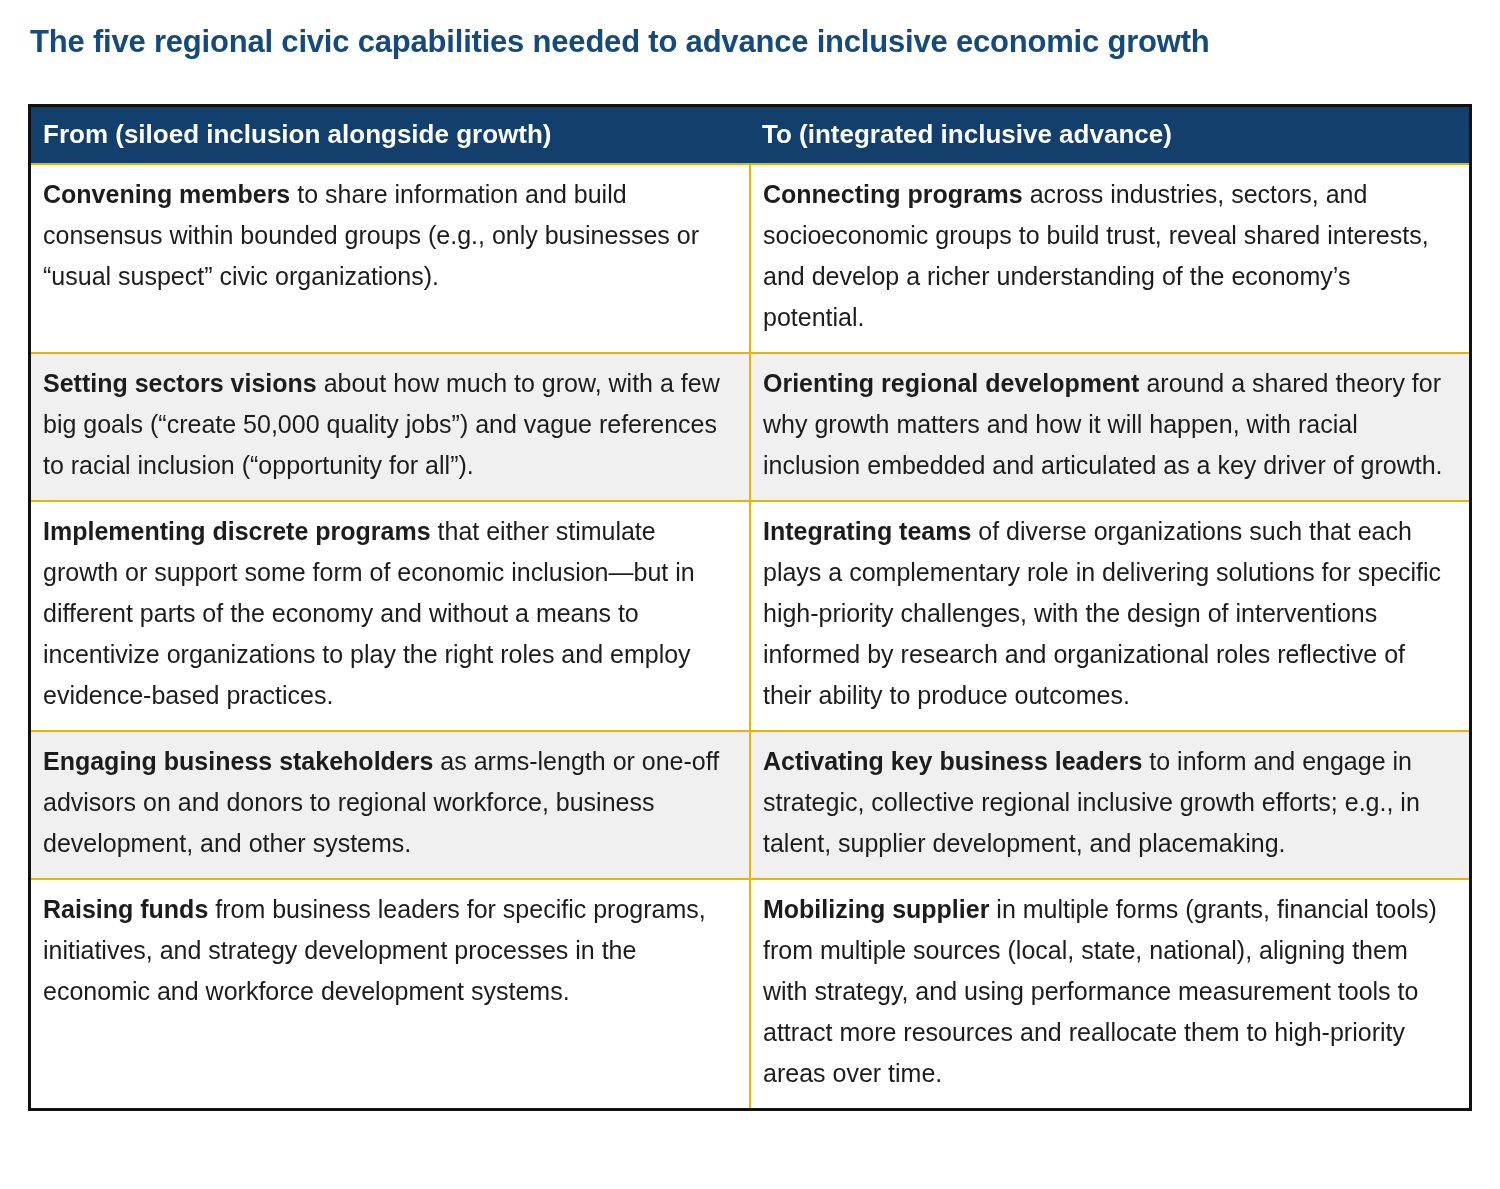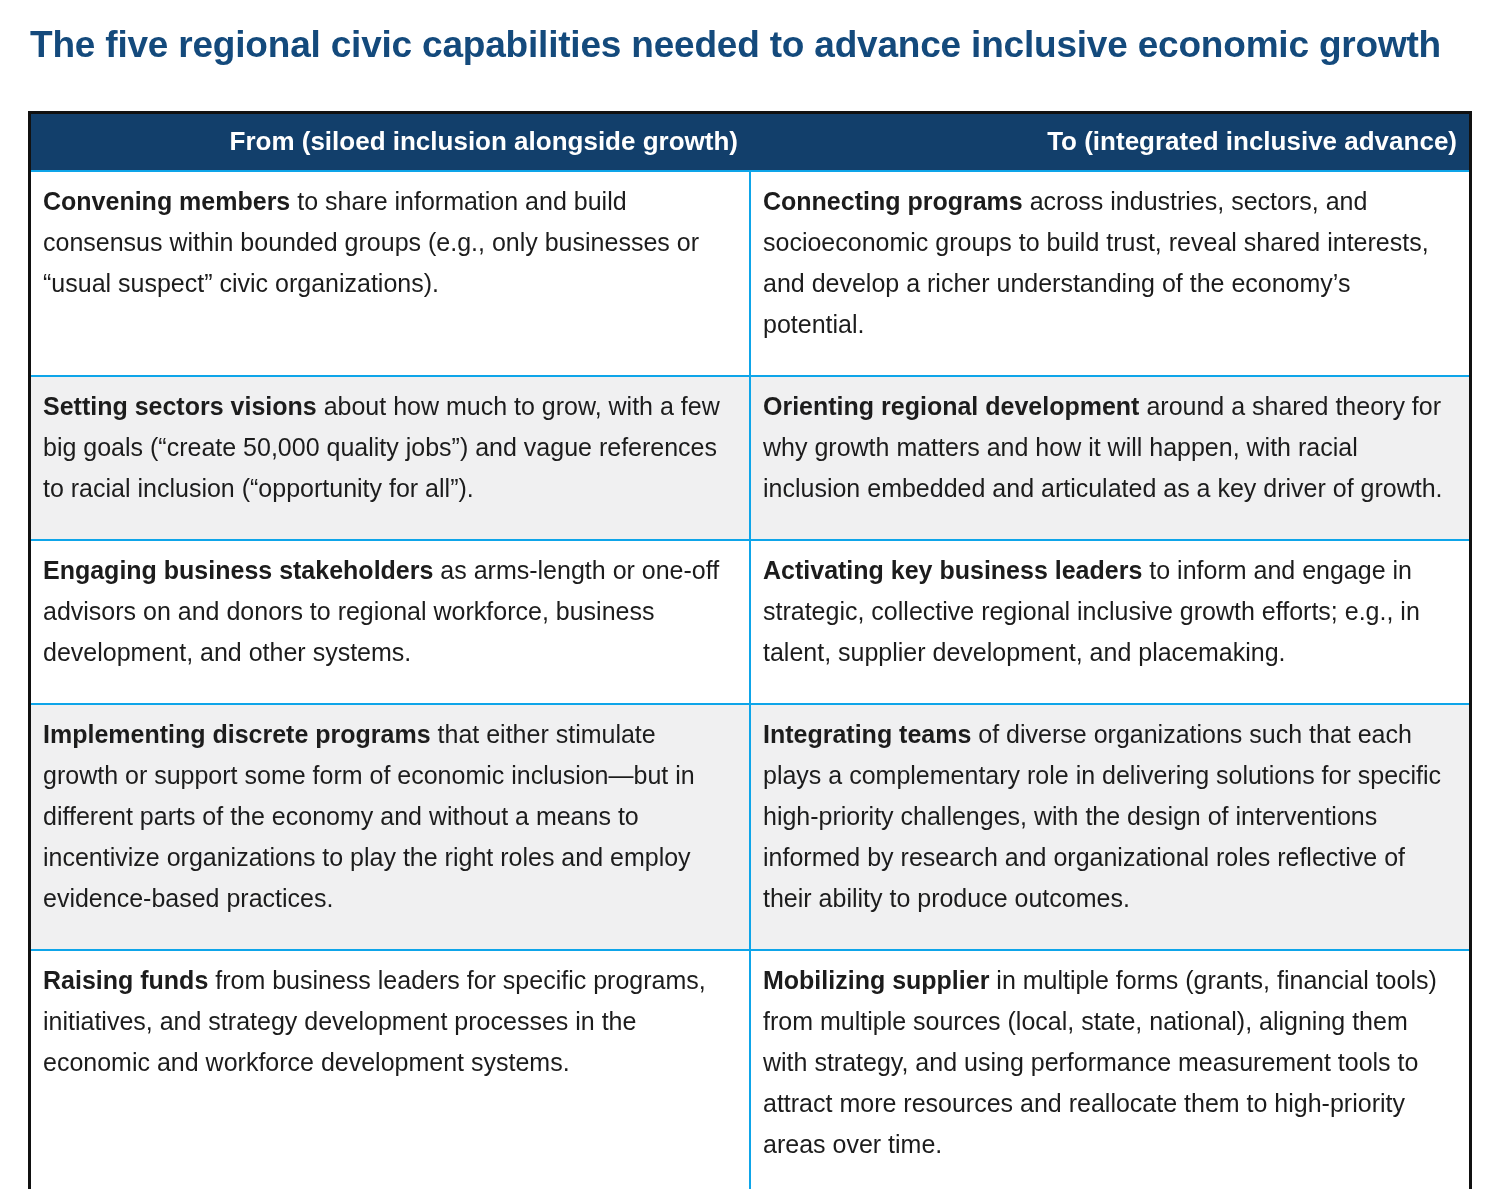--- a/index.html
+++ b/index.html
@@ -11,50 +11,50 @@
     width: 1500px;
     min-height: 1189px;
     font-family: "Liberation Sans", sans-serif;
     color: #1c1c1c;
     box-sizing: border-box;
   }
   .page {
     padding: 24px 28px 20px 28px;
   }
   .page-title {
-    font-size: 37px;
+    font-size: 31px;
     font-weight: bold;
     color: #144a7c;
     letter-spacing: -0.2px;
     margin: 0 0 44px 2px;
     line-height: 1.15;
   }
   table.fromto-table {
     width: 100%;
     border-collapse: collapse;
     border: 3px solid #111111;
     table-layout: fixed;
   }
   table.fromto-table th {
     width: 50%;
     background: #123f6b;
     color: #ffffff;
     font-size: 26px;
     font-weight: bold;
-    text-align: right;
+    text-align: left;
     padding: 12px 12px 13px 12px;
     border: none;
   }
   table.fromto-table td {
     width: 50%;
     vertical-align: top;
     font-size: 25px;
     line-height: 41px;
-    padding: 9px 18px 30px 12px;
-    border: 2px solid #0ea5e9;
+    padding: 9px 18px 14px 12px;
+    border: 2px solid #eab308;
     background: #ffffff;
   }
   table.fromto-table tbody tr:nth-child(even) td {
     background: #f0f0f1;
   }
   table.fromto-table td strong {
     font-weight: bold;
   }
 </style>
 </head>
@@ -77,27 +77,27 @@
         <td><strong>Convening members</strong><span> to share information and build consensus within bounded groups (e.g., only businesses or “usual suspect” civic organizations).</span></td>
         <td><strong>Connecting programs</strong><span> across industries, sectors, and socioeconomic groups to build trust, reveal shared interests, and develop a richer understanding of the economy’s potential.</span></td>
       </tr>
 
       <tr>
         <td><strong>Setting sectors visions</strong><span> about how much to grow, with a few big goals (“create 50,000 quality jobs”) and vague references to racial inclusion (“opportunity for all”).</span></td>
         <td><strong>Orienting regional development</strong><span> around a shared theory for why growth matters and how it will happen, with racial inclusion embedded and articulated as a key driver of growth.</span></td>
       </tr>
 
       <tr>
-        <td><strong>Engaging business stakeholders</strong><span> as arms-length or one-off advisors on and donors to regional workforce, business development, and other systems.</span></td>
-        <td><strong>Activating key business leaders</strong><span> to inform and engage in strategic, collective regional inclusive growth efforts; e.g., in talent, supplier development, and placemaking.</span></td>
+        <td><strong>Implementing discrete programs</strong><span> that either stimulate growth or support some form of economic inclusion—but in different parts of the economy and without a means to incentivize organizations to play the right roles and employ evidence-based practices.</span></td>
+        <td><strong>Integrating teams</strong><span> of diverse organizations such that each plays a complementary role in delivering solutions for specific high-priority challenges, with the design of interventions informed by research and organizational roles reflective of their ability to produce outcomes.</span></td>
       </tr>
 
       <tr>
-        <td><strong>Implementing discrete programs</strong><span> that either stimulate growth or support some form of economic inclusion—but in different parts of the economy and without a means to incentivize organizations to play the right roles and employ evidence-based practices.</span></td>
-        <td><strong>Integrating teams</strong><span> of diverse organizations such that each plays a complementary role in delivering solutions for specific high-priority challenges, with the design of interventions informed by research and organizational roles reflective of their ability to produce outcomes.</span></td>
+        <td><strong>Engaging business stakeholders</strong><span> as arms-length or one-off advisors on and donors to regional workforce, business development, and other systems.</span></td>
+        <td><strong>Activating key business leaders</strong><span> to inform and engage in strategic, collective regional inclusive growth efforts; e.g., in talent, supplier development, and placemaking.</span></td>
       </tr>
 
       <tr>
         <td><strong>Raising funds</strong><span> from business leaders for specific programs, initiatives, and strategy development processes in the economic and workforce development systems.</span></td>
         <td><strong>Mobilizing supplier</strong><span> in multiple forms (grants, financial tools) from multiple sources (local, state, national), aligning them with strategy, and using performance measurement tools to attract more resources and reallocate them to high-priority areas over time.</span></td>
       </tr>
 
     </tbody>
   </table>
 

